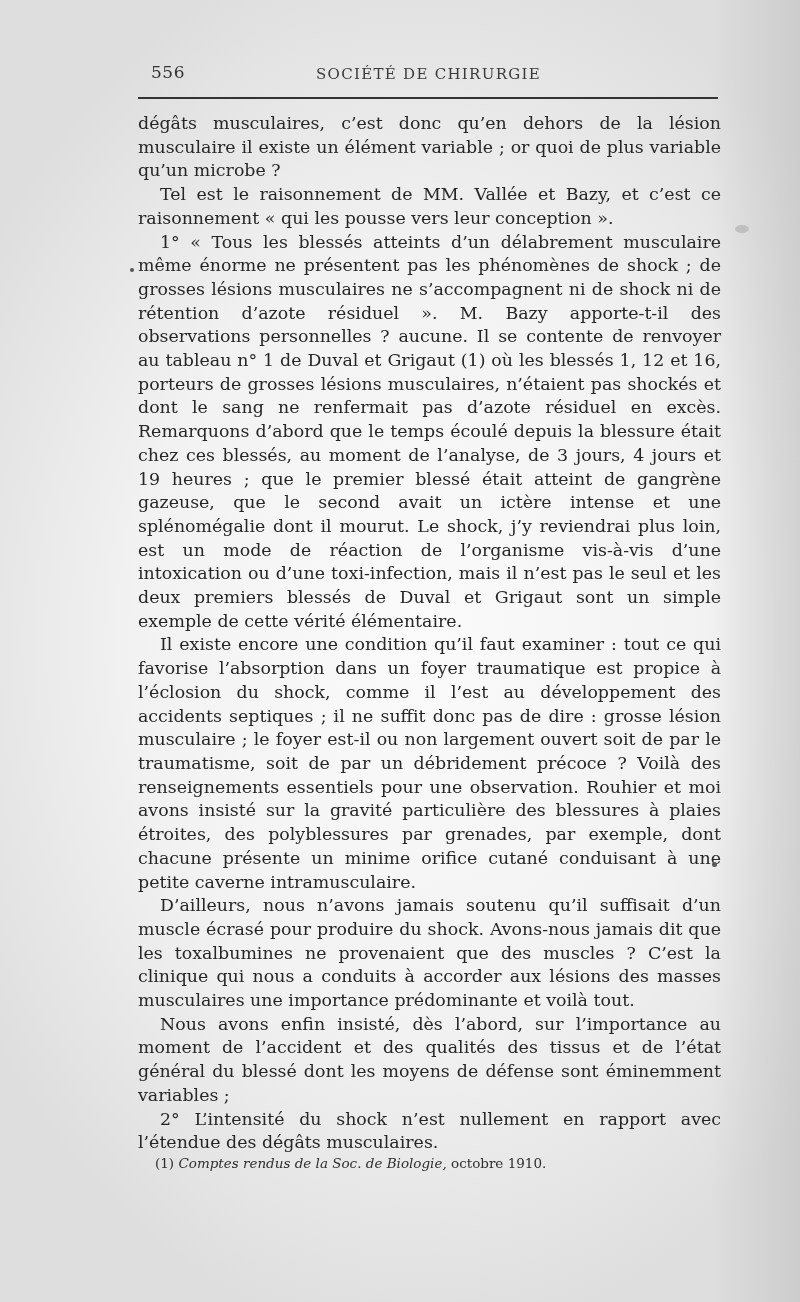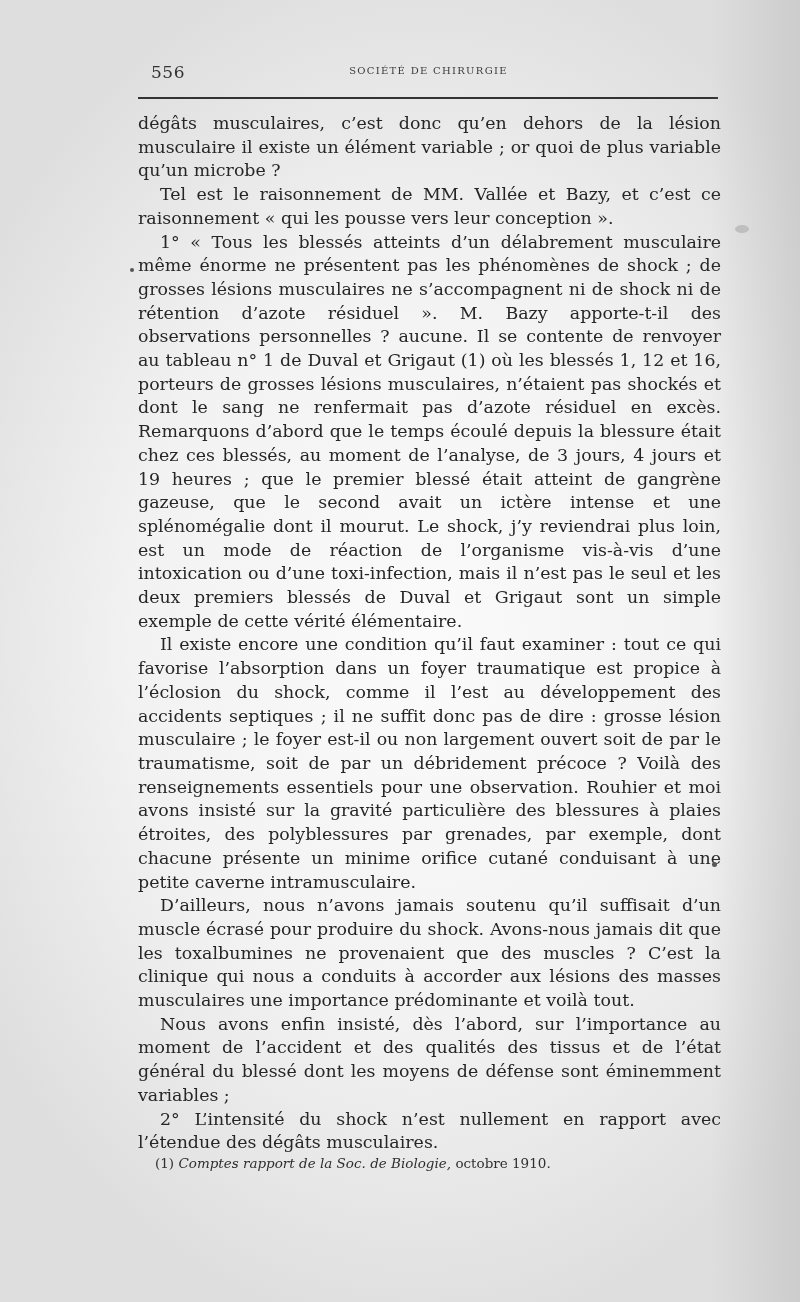--- a/index.html
+++ b/index.html
@@ -48,21 +48,21 @@
       letter-spacing: 0.5px;
       margin-left: 14px;
     }
     .running-title {
       position: absolute;
       left: 0;
       right: 0;
       top: 3px;
       text-align: center;
       font-family: "DejaVu Serif", serif;
-      font-size: 10px;
+      font-size: 15px;
       letter-spacing: 1.3px;
       color: #3a3a3a;
       font-variant: small-caps;
     }
     .head-rule {
       position: absolute;
       left: 138px;
       top: 97px;
       width: 580px;
       height: 2px;
@@ -122,19 +122,19 @@
     <p>Tel est le raisonnement de MM. Vallée et Bazy, et c’est ce raisonnement « qui les pousse vers leur conception ».</p>
     <p>1° « Tous les blessés atteints d’un délabrement musculaire même énorme ne présentent pas les phénomènes de shock ; de grosses lésions musculaires ne s’accompagnent ni de shock ni de rétention d’azote résiduel ». M. Bazy apporte-t-il des observations personnelles ? aucune. Il se contente de renvoyer au tableau n° 1 de Duval et Grigaut (1) où les blessés 1, 12 et 16, porteurs de grosses lésions musculaires, n’étaient pas shockés et dont le sang ne renfermait pas d’azote résiduel en excès. Remarquons d’abord que le temps écoulé depuis la blessure était chez ces blessés, au moment de l’analyse, de 3 jours, 4 jours et 19 heures ; que le premier blessé était atteint de gangrène gazeuse, que le second avait un ictère intense et une splénomégalie dont il mourut. Le shock, j’y reviendrai plus loin, est un mode de réaction de l’organisme vis-à-vis d’une intoxication ou d’une toxi-infection, mais il n’est pas le seul et les deux premiers blessés de Duval et Grigaut sont un simple exemple de cette vérité élémentaire.</p>
     <p>Il existe encore une condition qu’il faut examiner : tout ce qui favorise l’absorption dans un foyer traumatique est propice à l’éclosion du shock, comme il l’est au développement des accidents septiques ; il ne suffit donc pas de dire : grosse lésion musculaire ; le foyer est-il ou non largement ouvert soit de par le traumatisme, soit de par un débridement précoce ? Voilà des renseignements essentiels pour une observation. Rouhier et moi avons insisté sur la gravité particulière des blessures à plaies étroites, des polyblessures par grenades, par exemple, dont chacune présente un minime orifice cutané conduisant à une petite caverne intramusculaire.</p>
     <p>D’ailleurs, nous n’avons jamais soutenu qu’il suffisait d’un muscle écrasé pour produire du shock. Avons-nous jamais dit que les toxalbumines ne provenaient que des muscles ? C’est la clinique qui nous a conduits à accorder aux lésions des masses musculaires une importance prédominante et voilà tout.</p>
     <p>Nous avons enfin insisté, dès l’abord, sur l’importance au moment de l’accident et des qualités des tissus et de l’état général du blessé dont les moyens de défense sont éminemment variables ;</p>
     <p>2° L’intensité du shock n’est nullement en rapport avec l’étendue des dégâts musculaires.</p>
   </div>
 
   <div class="footnote">
     <span>(1)</span>
-    <span class="fn-title">Comptes rapport de la Soc. de Biologie,</span><span> octobre 1910.</span>
+    <span class="fn-title">Comptes rendus de la Soc. de Biologie,</span><span> octobre 1910.</span>
   </div>
 
   <span class="speck" style="left:712px;top:862px;width:5px;height:5px;"></span>
   <span class="speck" style="left:130px;top:268px;width:4px;height:4px;"></span>
   <span class="speck" style="left:735px;top:225px;width:14px;height:8px;background:#999;opacity:0.5;"></span>
 </div>
 
 </body></html>

